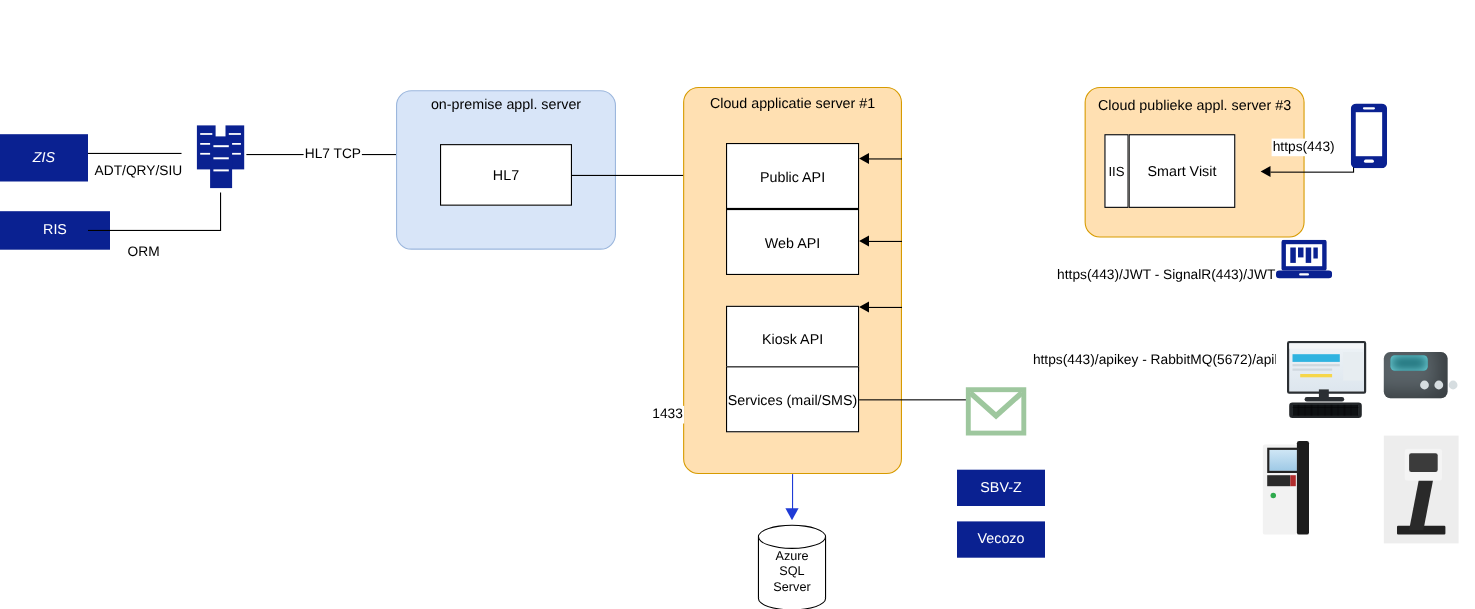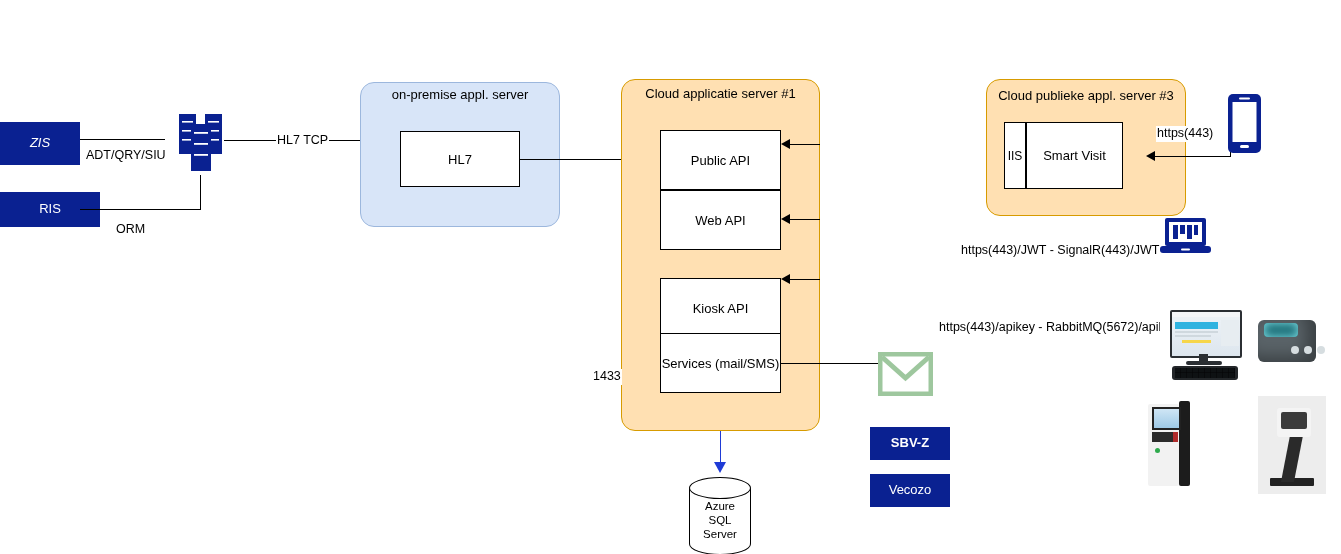--- a/index.html
+++ b/index.html
@@ -266,21 +266,21 @@
     </div>
   </div>
 
   <div class="abs" style="left:878px; top:352px; width:55px; height:44px;">
     <svg width="55" height="44" viewBox="0 0 55 44" aria-hidden="true">
       <rect x="2" y="2" width="51" height="40" fill="#ffffff" stroke="#9ec79e" stroke-width="5"></rect>
       <polyline points="4,5 27.5,26 51,5" fill="none" stroke="#9ec79e" stroke-width="5"></polyline>
     </svg>
   </div>
 
-  <div class="abs blue-box" style="left:870px; top:427px; width:80px; height:33px;font-weight:bold;">SBV-Z</div>
+  <div class="abs blue-box" style="left:870px; top:427px; width:80px; height:33px;">SBV-Z</div>
   <div class="abs blue-box" style="left:870px; top:474px; width:80px; height:33px;">Vecozo</div>
 
   <div class="abs container-box" style="left:986px; top:79px; width:200px; height:137px;">
     <div class="container-title" style="top:8px;">Cloud publieke appl. server #3</div>
   </div>
   <div class="abs white-box" style="left:1004px; top:122px; width:22px; height:67px; font-size:12px;">IIS</div>
   <div class="abs white-box" style="left:1026px; top:122px; width:97px; height:67px;">Smart Visit</div>
 
   <div class="abs hline" style="left:1155px; top:156px; width:75px;"></div>
   <div class="abs vline" style="left:1230px; top:132px; height:25px;"></div>

